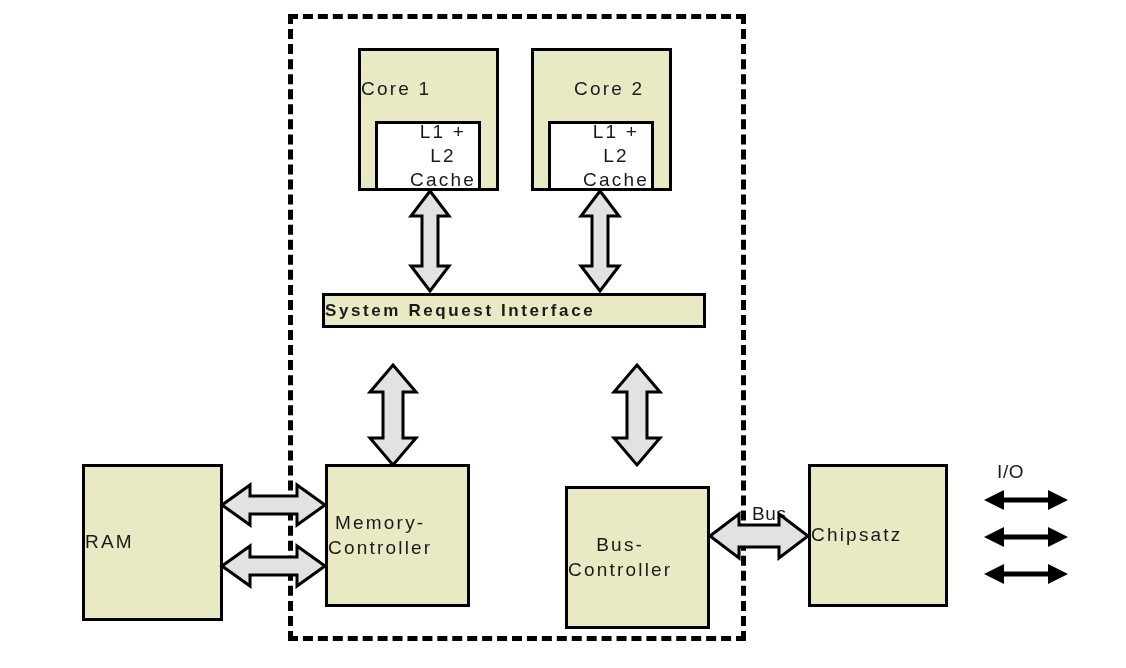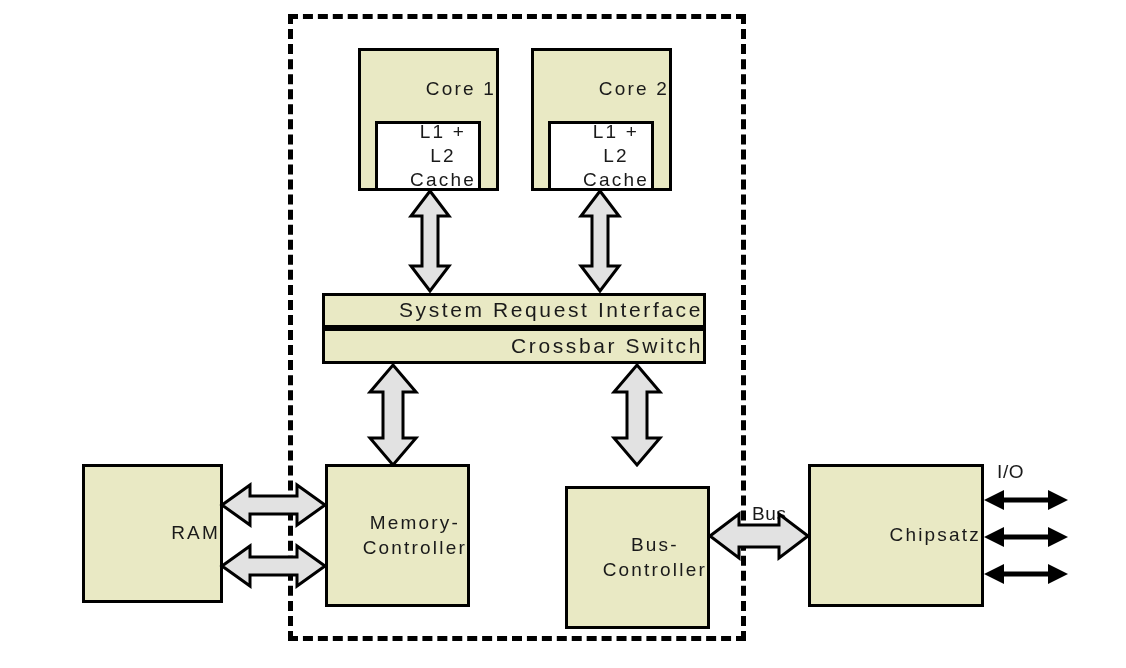--- a/index.html
+++ b/index.html
@@ -17,30 +17,30 @@
     background: #ffffff;
     overflow: hidden;
   }
   .box {
     position: absolute;
     box-sizing: border-box;
     background: #e9e9c4;
     border: 3px solid #000000;
     display: flex;
     align-items: center;
-    justify-content: flex-end;
+    justify-content: flex-start;
     text-align: center;
     color: #1a1a1a;
     letter-spacing: 2.2px;
     line-height: 1.28;
     white-space: pre-line;
     font-size: 19px;
   }
   .box.white { background: #ffffff; padding-left: 30px; }
-  .box.bar { font-size: 21px; letter-spacing: 2.6px; }
+  .box.bar { font-size: 17px; letter-spacing: 2.6px; font-weight: bold; }
   .dashed-region {
     position: absolute;
     box-sizing: border-box;
     border: 5px dashed #000000;
     background: transparent;
   }
   .svg-layer {
     position: absolute;
     left: 0;
     top: 0;
@@ -88,39 +88,36 @@
     <span>Core 2</span>
   </div>
   <div class="box white" style="left:548px; top:121px; width:106px; height:70px;">
     <span>L1 + L2
 Cache</span>
   </div>
 
   <div class="box bar" style="left:322px; top:293px; width:384px; height:35px;">
     <span>System Request Interface</span>
   </div>
-  <div class="box bar" style="left:322px; top:328px; width:384px; height:36px;">
-    <span>Crossbar Switch</span>
-  </div>
 
-  <div class="box" style="left:82px; top:464px; width:141px; height:139px;">
+  <div class="box" style="left:82px; top:464px; width:141px; height:157px;">
     <span>RAM</span>
   </div>
 
   <div class="box" style="left:325px; top:464px; width:145px; height:143px;">
     <span>Memory-
 Controller</span>
   </div>
 
   <div class="box" style="left:565px; top:464px; width:145px; height:143px;margin-top:22px;">
     <span>Bus-
 Controller</span>
   </div>
 
-  <div class="box" style="left:808px; top:464px; width:176px; height:143px;">
+  <div class="box" style="left:808px; top:464px; width:140px; height:143px;">
     <span>Chipsatz</span>
   </div>
 
   <div class="small-label" style="left:752px; top:503px;">
     <span>Bus</span>
   </div>
   <div class="small-label" style="left:997px; top:461px;">
     <span>I/O</span>
   </div>
 

